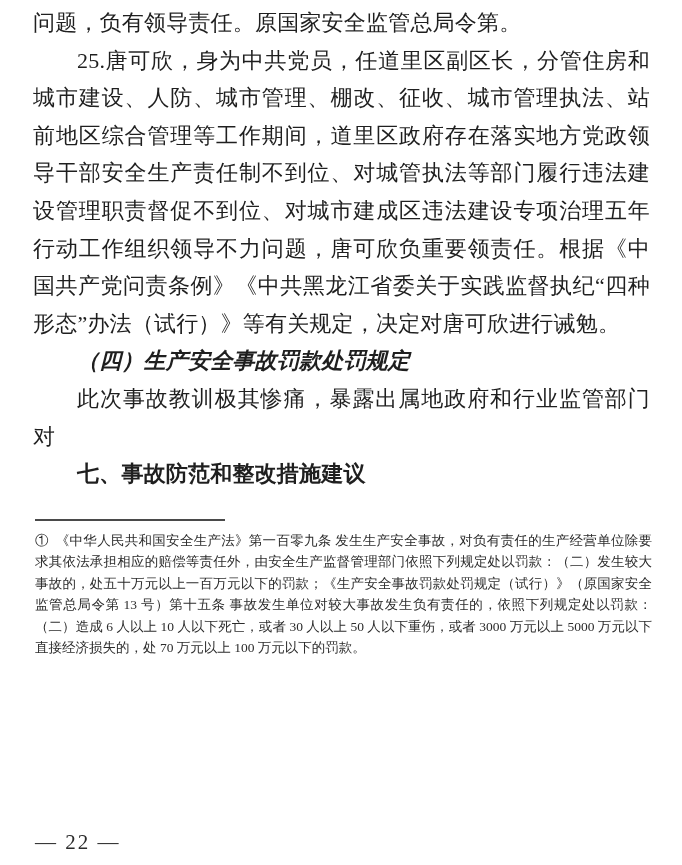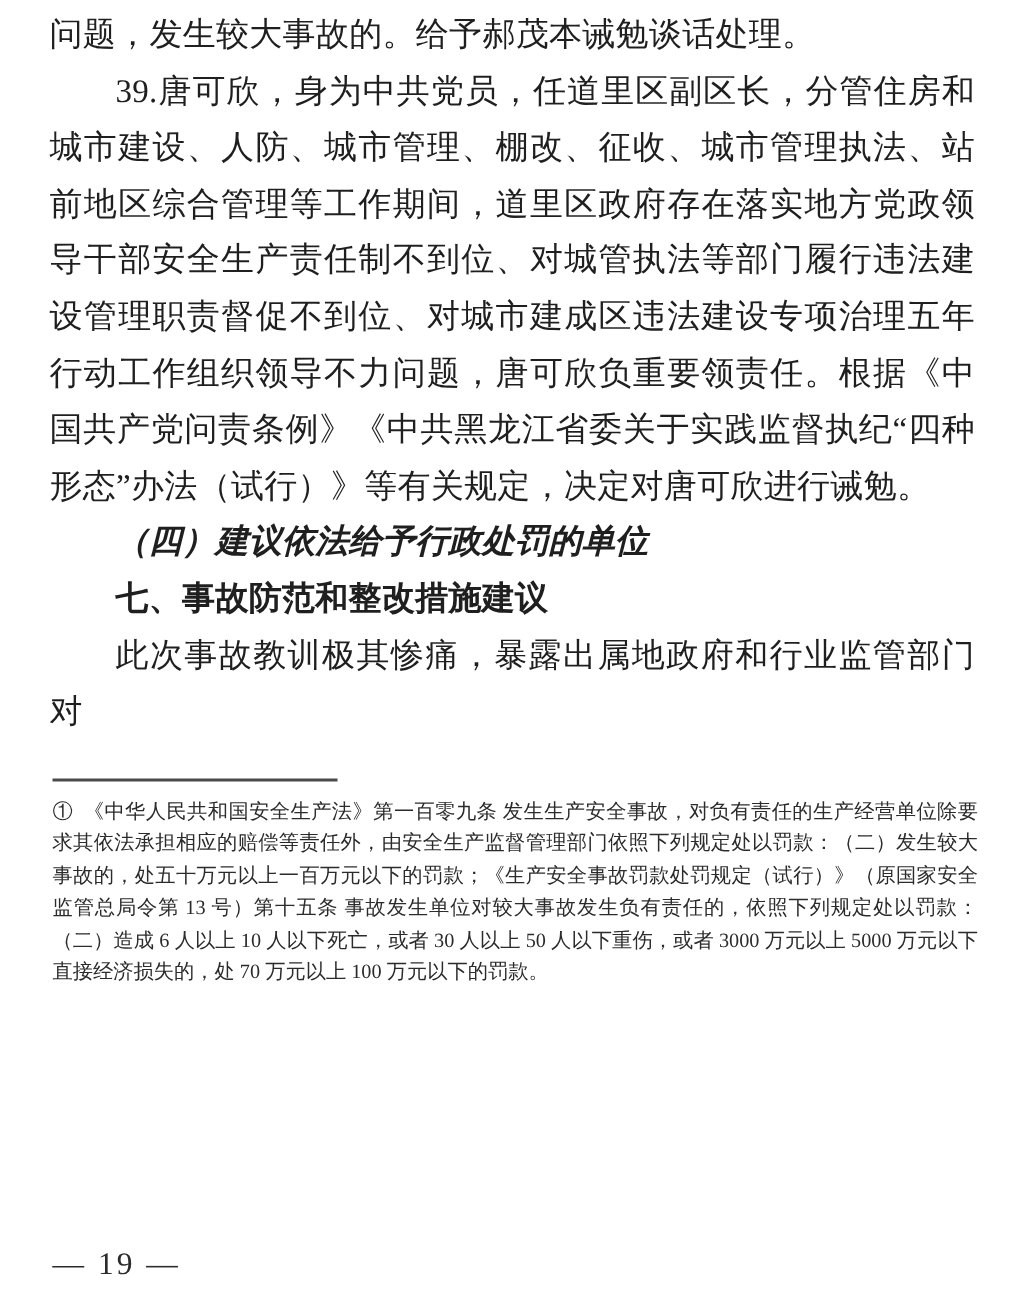--- a/index.html
+++ b/index.html
@@ -63,34 +63,34 @@
     color: #2b2b2b;
     letter-spacing: 2px;
   }
 </style>
 </head>
 <body>
 
 <div class="page">
   <div class="content">
 
-    <p class="body-line">问题，发生较大事故的。给予郝茂本诫勉谈话处理。</p>
+    <p class="body-line">问题，负有领导责任。原国家安全监管总局令第。</p>
 
-    <p class="body-line indent">39.唐可欣，身为中共党员，任道里区副区长，分管住房和城市建设、人防、城市管理、棚改、征收、城市管理执法、站前地区综合管理等工作期间，道里区政府存在落实地方党政领导干部安全生产责任制不到位、对城管执法等部门履行违法建设管理职责督促不到位、对城市建成区违法建设专项治理五年行动工作组织领导不力问题，唐可欣负重要领责任。根据《中国共产党问责条例》《中共黑龙江省委关于实践监督执纪“四种形态”办法（试行）》等有关规定，决定对唐可欣进行诫勉。</p>
+    <p class="body-line indent">25.唐可欣，身为中共党员，任道里区副区长，分管住房和城市建设、人防、城市管理、棚改、征收、城市管理执法、站前地区综合管理等工作期间，道里区政府存在落实地方党政领导干部安全生产责任制不到位、对城管执法等部门履行违法建设管理职责督促不到位、对城市建成区违法建设专项治理五年行动工作组织领导不力问题，唐可欣负重要领责任。根据《中国共产党问责条例》《中共黑龙江省委关于实践监督执纪“四种形态”办法（试行）》等有关规定，决定对唐可欣进行诫勉。</p>
 
-    <p class="body-line indent heading-kaiti">（四）建议依法给予行政处罚的单位</p>
+    <p class="body-line indent heading-kaiti">（四）生产安全事故罚款处罚规定</p>
 
 
 
+    <p class="body-line indent">此次事故教训极其惨痛，暴露出属地政府和行业监管部门对</p>
+
     <p class="body-line indent heading-hei">七、事故防范和整改措施建议</p>
-
-    <p class="body-line indent">此次事故教训极其惨痛，暴露出属地政府和行业监管部门对</p>
   </div>
 
   <div class="footnotes">
     <div class="fn-separator"></div>
 
     <p class="footnote"><span class="fn-marker">①</span><span>《中华人民共和国安全生产法》第一百零九条 发生生产安全事故，对负有责任的生产经营单位除要求其依法承担相应的赔偿等责任外，由安全生产监督管理部门依照下列规定处以罚款：（二）发生较大事故的，处五十万元以上一百万元以下的罚款；《生产安全事故罚款处罚规定（试行）》（原国家安全监管总局令第 13 号）第十五条 事故发生单位对较大事故发生负有责任的，依照下列规定处以罚款：（二）造成 6 人以上 10 人以下死亡，或者 30 人以上 50 人以下重伤，或者 3000 万元以上 5000 万元以下直接经济损失的，处 70 万元以上 100 万元以下的罚款。</span></p>
 
   </div>
 
-  <div class="page-number">— 19 —</div>
+  <div class="page-number">— 22 —</div>
 </div>
 
 </body></html>

